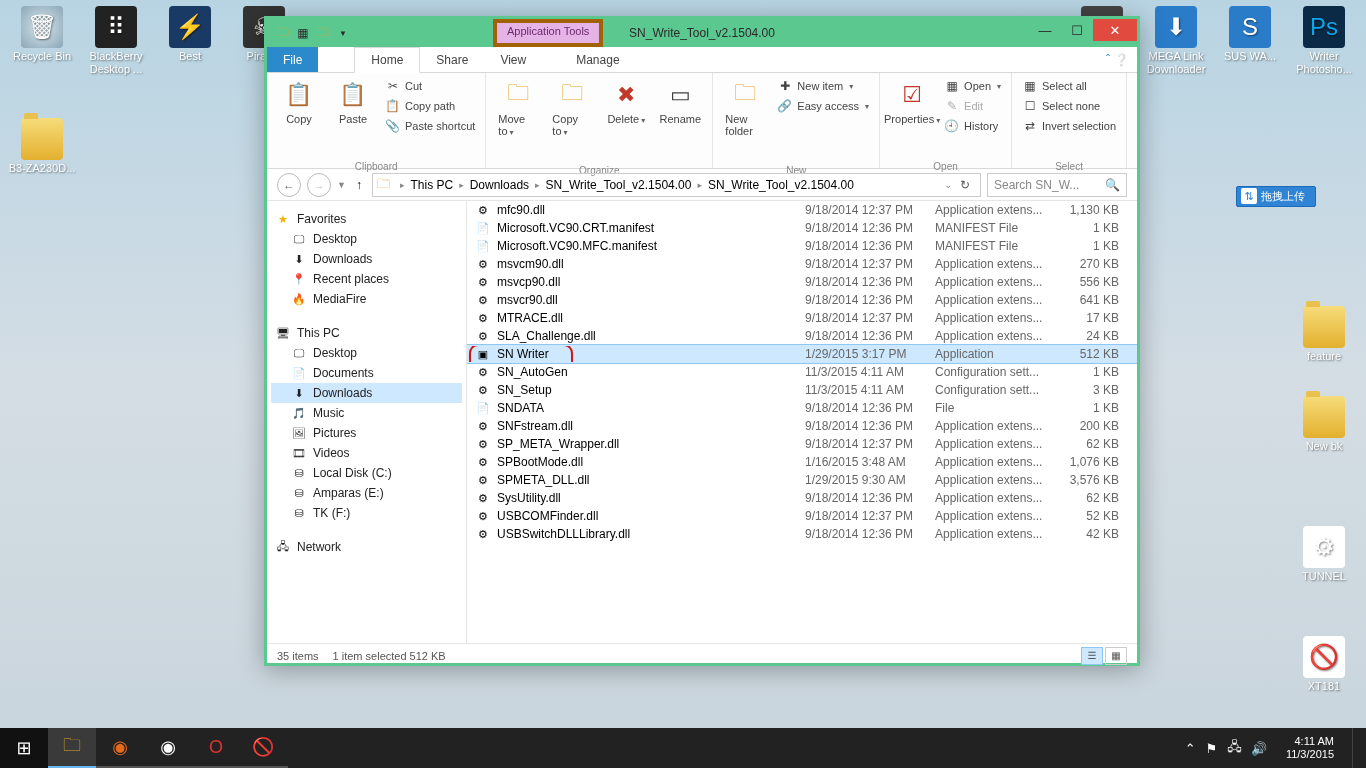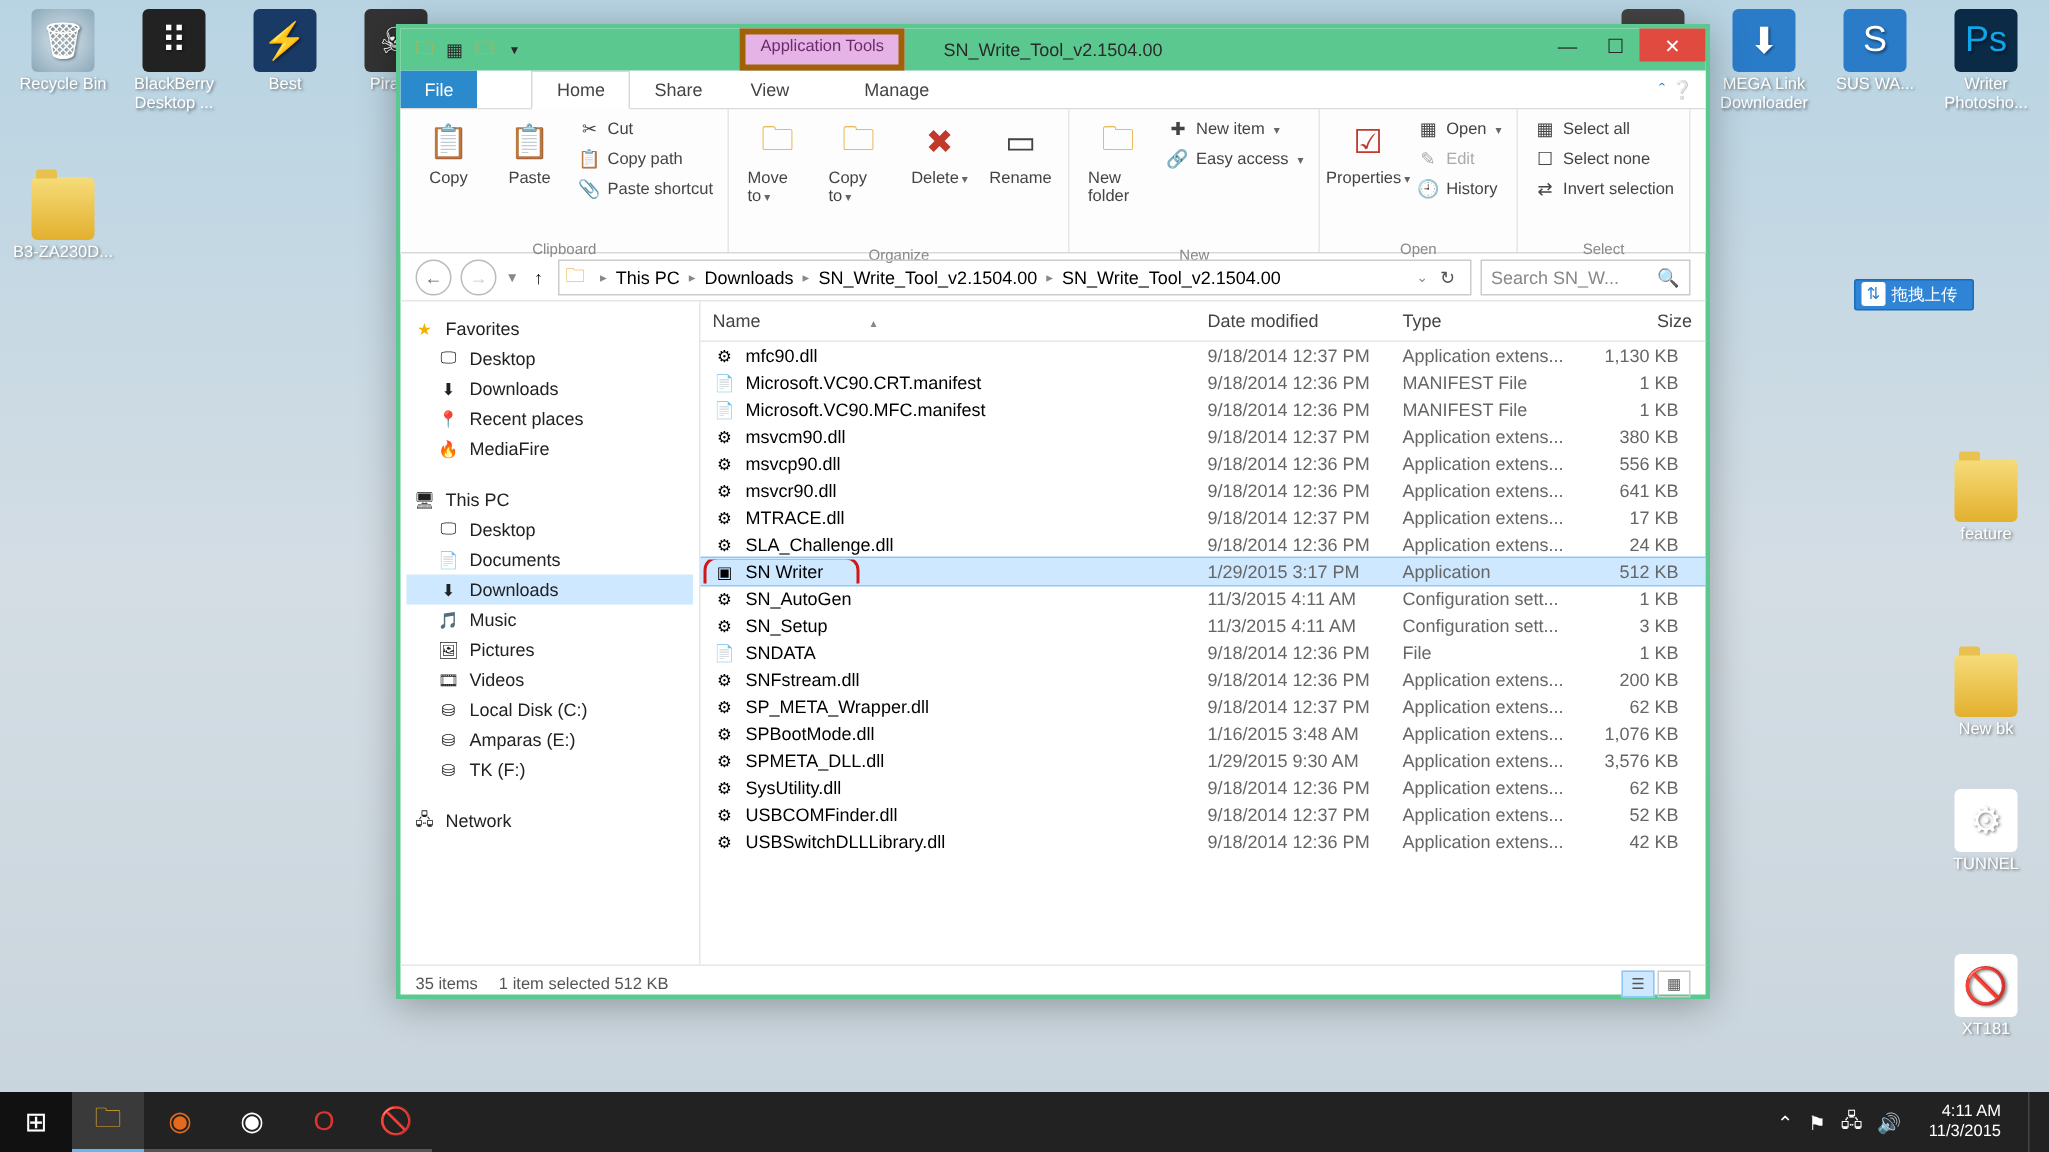--- a/index.html
+++ b/index.html
@@ -140,21 +140,21 @@
         <div class="lbl">SUS WA...</div>
       </div>
       <div class="di" style="top: 6px; right: 6px;">
         <div class="ic " style="background: rgb(10, 42, 70); color: #0ea5e9;">Ps</div>
         <div class="lbl">Writer Photosho...</div>
       </div>
       <div class="di" style="top: 306px; right: 6px;">
         <div class="ic fldr"></div>
         <div class="lbl">feature</div>
       </div>
-      <div class="di" style="top: 436px; right: 6px;">
+      <div class="di" style="top: 396px; right: 6px;">
         <div class="ic fldr"></div>
         <div class="lbl">New bk</div>
       </div>
       <div class="di" style="top: 526px; right: 6px;">
         <div class="ic " style="background: rgb(255, 255, 255); color: rgb(255, 255, 255);">⚙</div>
         <div class="lbl">TUNNEL</div>
       </div>
       <div class="di" style="top: 636px; right: 6px;">
         <div class="ic " style="background: rgb(255, 255, 255); color: rgb(255, 255, 255);">🚫</div>
         <div class="lbl">XT181</div>
@@ -404,26 +404,20 @@
           </div>
       </section>
       <section>
         <div class="hdr">
             <span class="ic">🖧</span>
             <span>Network</span>
           </div>
       </section>
     </div>
     <div class="files">
-      <div class="fhdr">
-        <div class="col-name"><span>Name</span> <span style="margin-left:70px;font-size:8px;color:#888">▴</span></div>
-        <div class="col-date">Date modified</div>
-        <div class="col-type">Type</div>
-        <div class="col-size">Size</div>
-      </div>
       <div class="flist" id="flist">
           <div class="frow">
             <div class="col-name">
               <span class="fic">⚙</span>
               <span>mfc90.dll</span>
             </div>
             <div class="col-date">9/18/2014 12:37 PM</div>
             <div class="col-type">Application extens...</div>
             <div class="col-size">1,130 KB</div>
           </div>
@@ -445,21 +439,21 @@
             <div class="col-type">MANIFEST File</div>
             <div class="col-size">1 KB</div>
           </div>
           <div class="frow">
             <div class="col-name">
               <span class="fic">⚙</span>
               <span>msvcm90.dll</span>
             </div>
             <div class="col-date">9/18/2014 12:37 PM</div>
             <div class="col-type">Application extens...</div>
-            <div class="col-size">380 KB</div>
+            <div class="col-size">270 KB</div>
           </div>
           <div class="frow">
             <div class="col-name">
               <span class="fic">⚙</span>
               <span>msvcp90.dll</span>
             </div>
             <div class="col-date">9/18/2014 12:36 PM</div>
             <div class="col-type">Application extens...</div>
             <div class="col-size">556 KB</div>
           </div>

